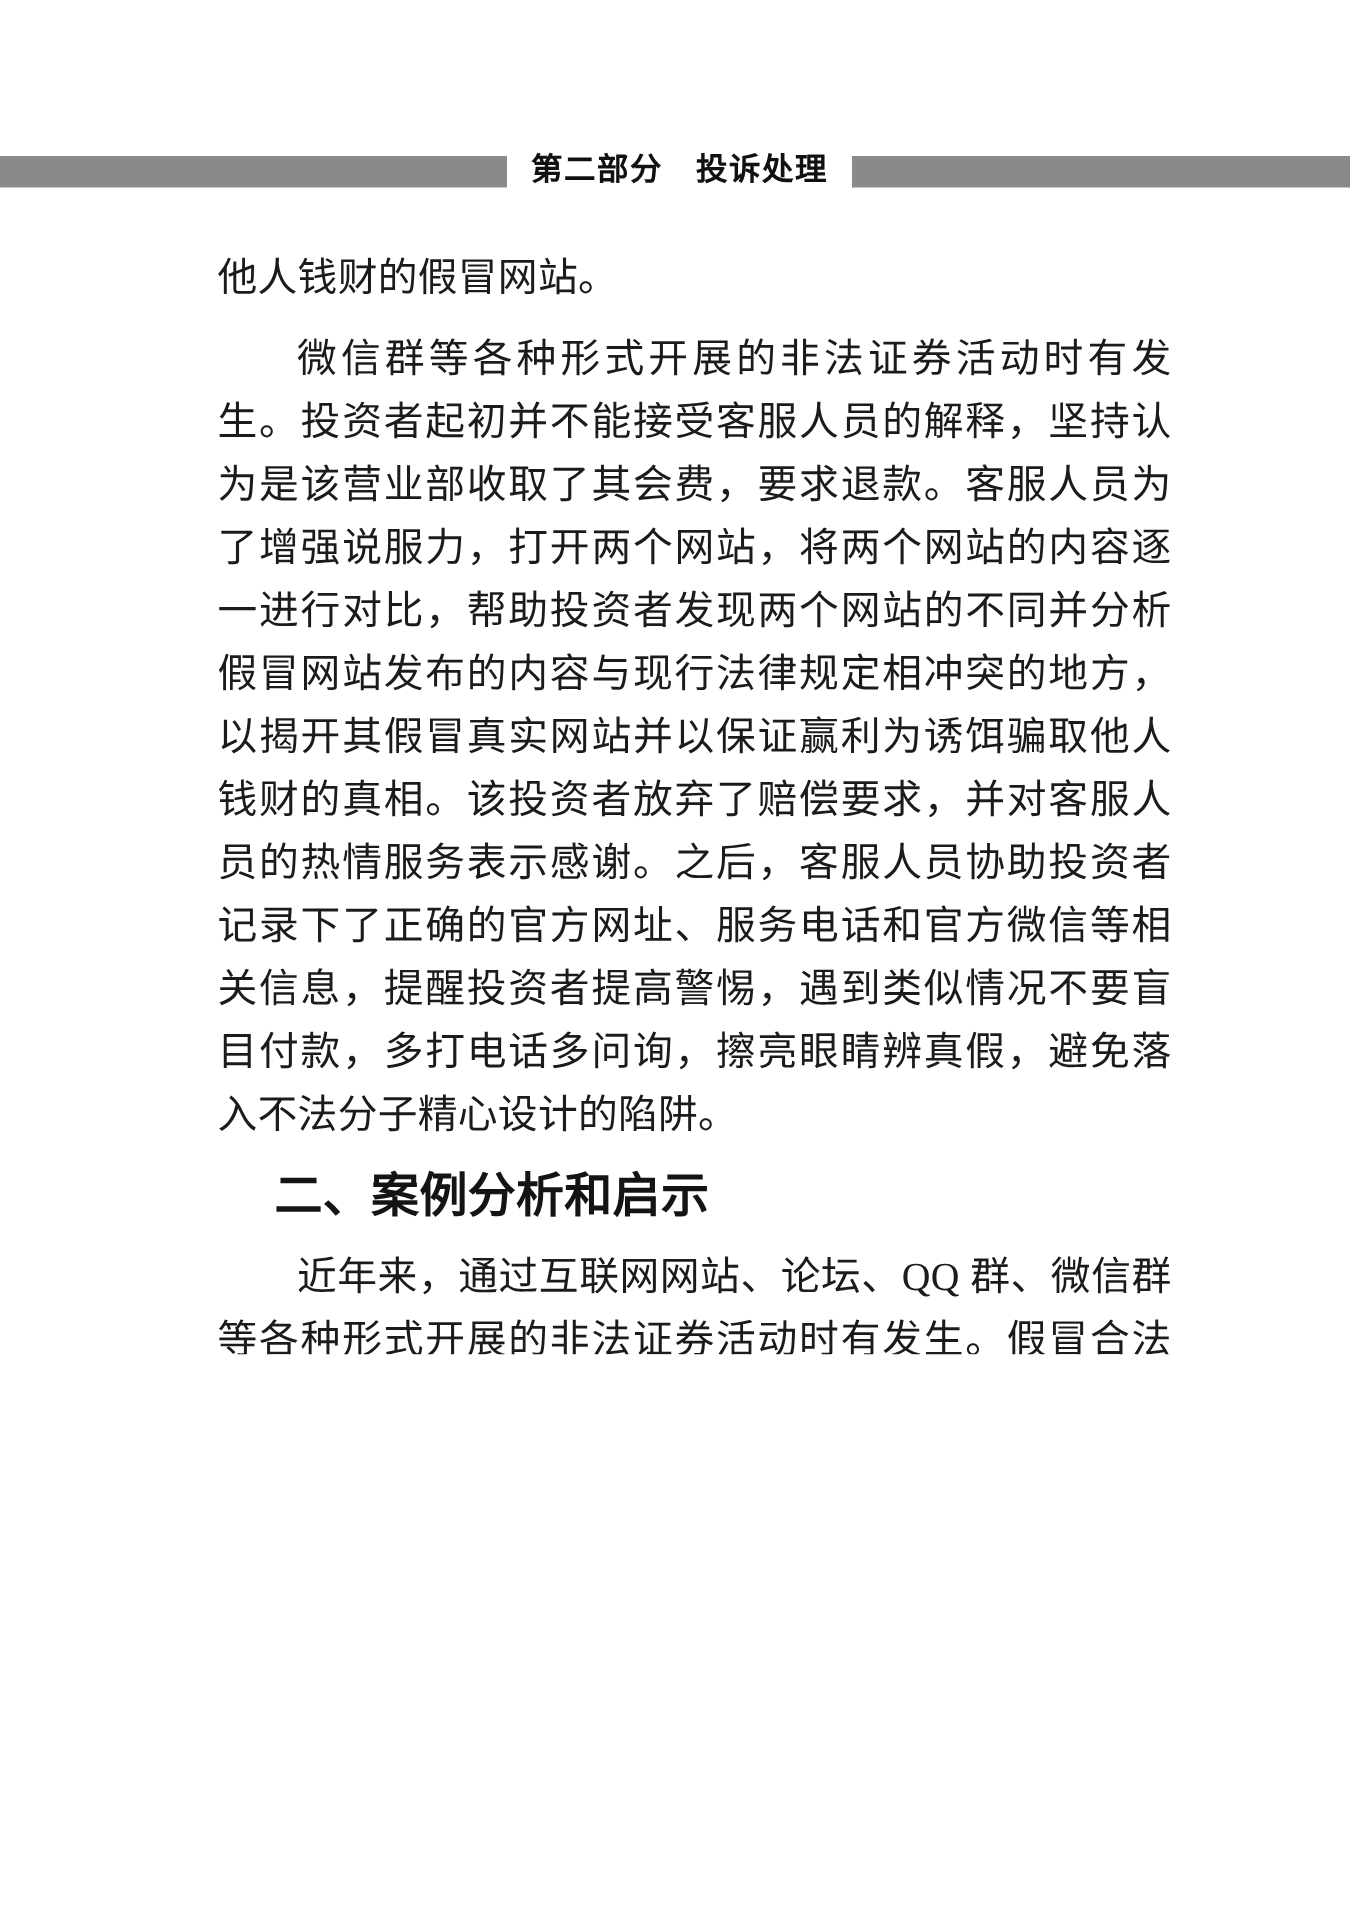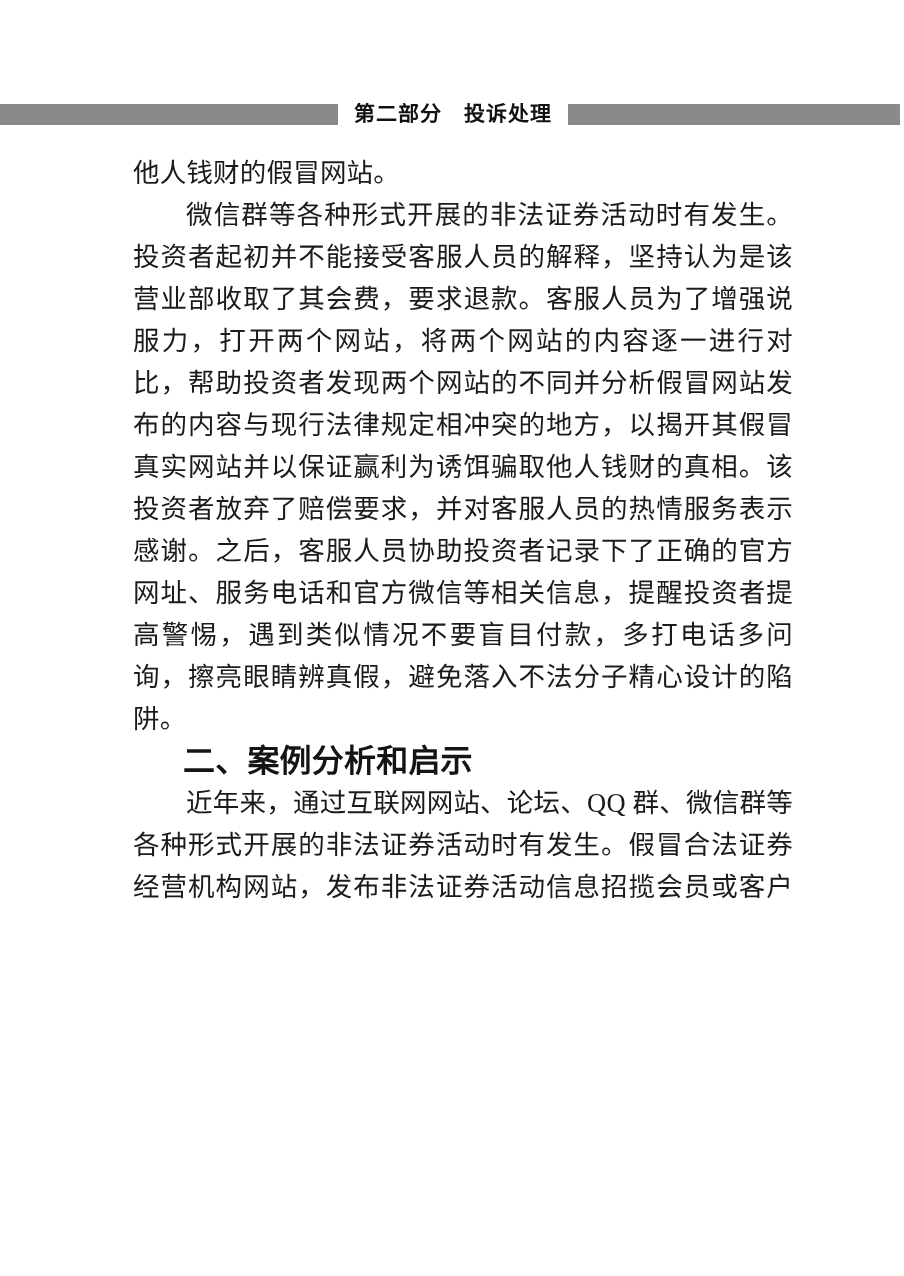--- a/index.html
+++ b/index.html
@@ -54,21 +54,21 @@
     top: 152px;
     left: 133px;
     width: 660px;
     font-size: 26.5px;
     line-height: 42px;
     text-align: justify;
     text-justify: inter-ideograph;
     letter-spacing: 0.2px;
   }
   .body-text p {
-    margin: 0;
+    margin: 12px;
     padding: 0;
   }
   .para-indent {
     text-indent: 2em;
   }
   .section-heading {
     margin: 0;
     padding-left: 50px;
     font-family: "Liberation Sans", "DejaVu Sans", sans-serif;
     font-weight: bold;

